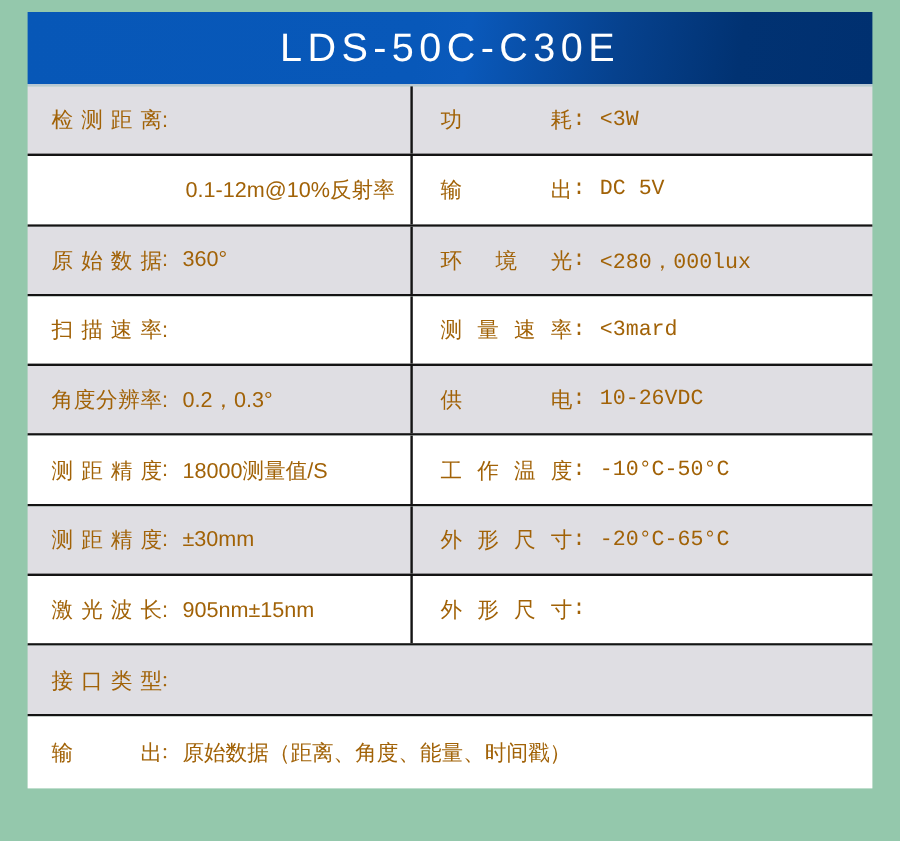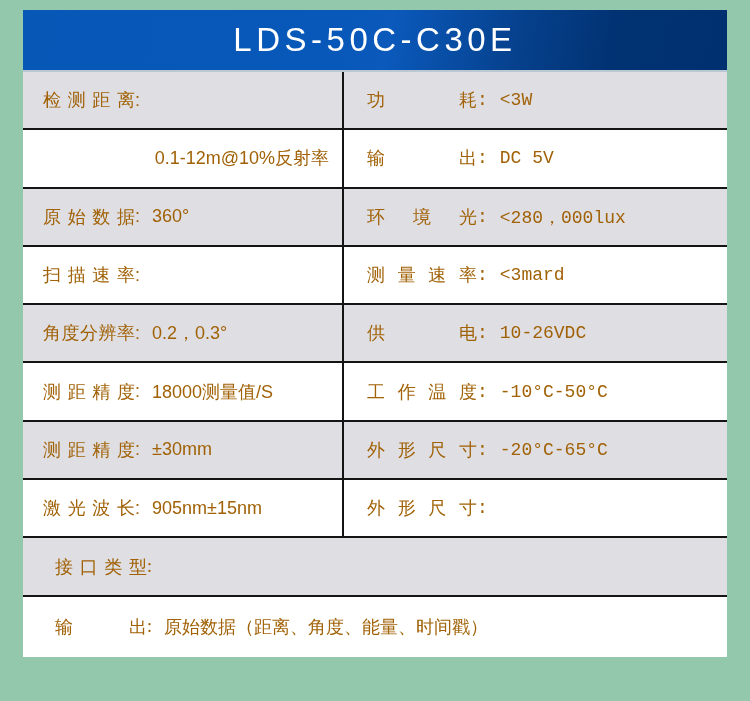--- a/index.html
+++ b/index.html
@@ -45,21 +45,21 @@
   .row.gray { background:#dfdee3; }
   .row.white { background:#ffffff; }
 
   .cell { display:flex; align-items:center; white-space:nowrap; }
   .cell.l {
     width:321px;
     padding-left:20px;
     border-right:2px solid #141414;
   }
   .cell.r { flex:1; padding-left:23px;font-family:Liberation Mono, monospace; }
-  .cell.full { width:100%; padding-left:32px;font-family:Liberation Serif, serif; }
+  .cell.full { width:100%; padding-left:20px;font-family:Liberation Serif, serif; }
 
   .lbl {
     display:inline-block;
     text-align:justify;
     text-align-last:justify;
   }
   .cell.l .lbl, .cell.full .lbl { width:92px; }
   .cell.r .lbl { width:110px; }
   .colon { display:inline-block; }
   .val { margin-left:12px; }

